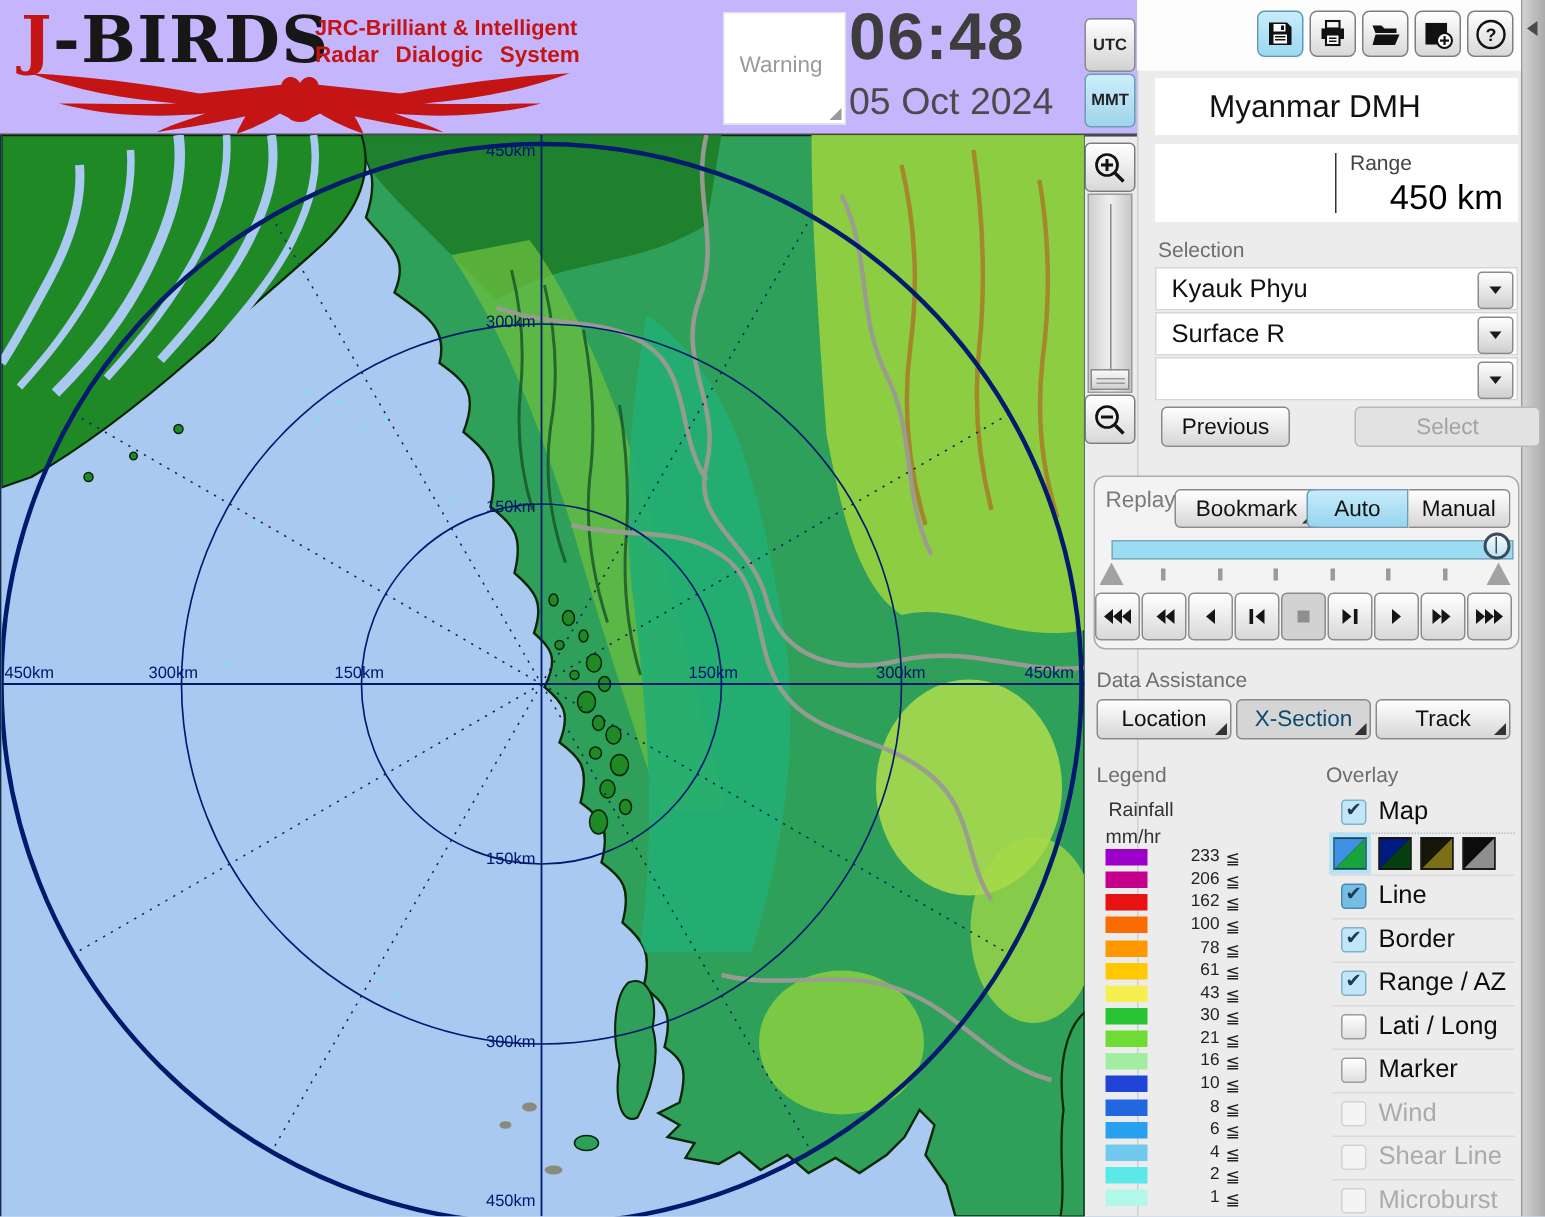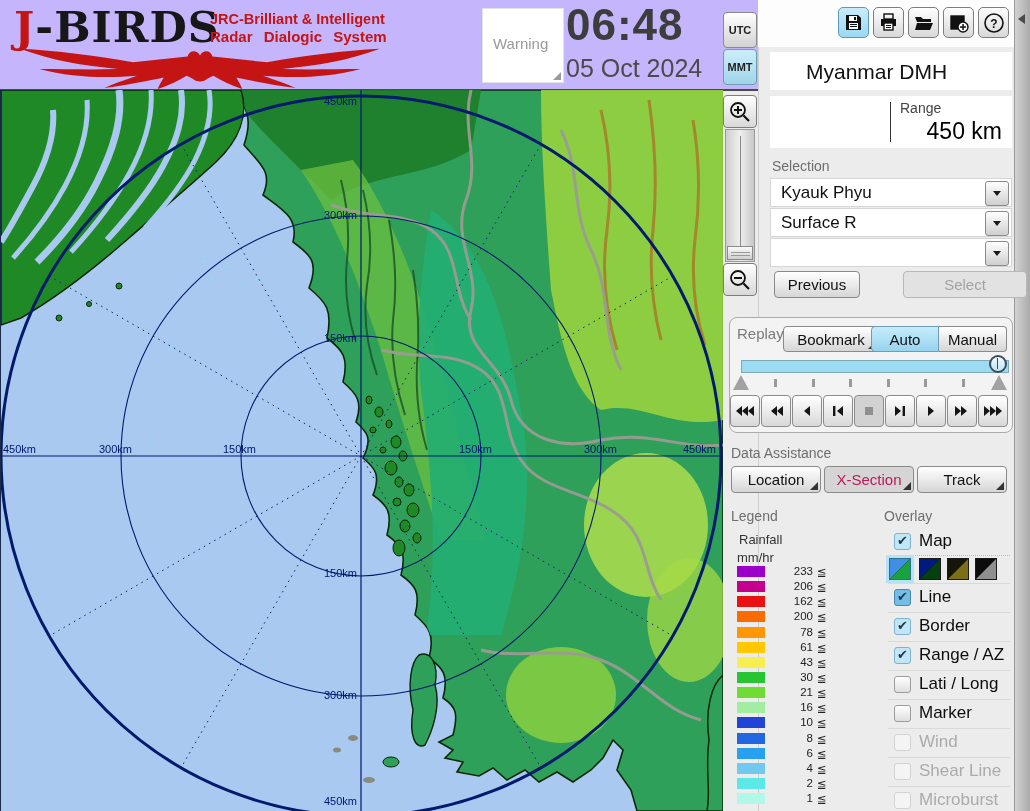--- a/index.html
+++ b/index.html
@@ -40,21 +40,21 @@
   #range-value{position:absolute;right:10px;top:22px;font-size:23px;color:#000;}
   .sect-label{font-size:14px;color:#6e6e6e;}
   .dropdown{left:770px;width:242px;height:29px;background:#fff;border:1px solid #d6d6d6;box-sizing:border-box;}
   .dropdown .val{position:absolute;left:10px;top:4px;font-size:17px;color:#101010;}
   .ddbtn{position:absolute;right:2px;top:2px;width:22px;height:23px;border:1px solid #8a8a8a;border-radius:3px;
          background:linear-gradient(#ffffff,#cfcfcf);display:flex;align-items:center;justify-content:center;}
   .caret{width:0;height:0;border-left:4px solid transparent;border-right:4px solid transparent;border-top:5px solid #1a1a1a;}
   .pbtn{height:27px;border:1px solid #8a8a8a;border-radius:4px;background:linear-gradient(#ffffff,#d6d6d6);
         font-size:15px;color:#111;display:flex;align-items:center;justify-content:center;box-sizing:border-box;}
   .pbtn.disabled{background:#e2e2e2;color:#a3a3a3;border-color:#b8b8b8;}
-  .pbtn.pressed{background:#d5d5d5;color:#be185d;}
+  .pbtn.pressed{background:#d5d5d5;color:#0c4a6e;}
   .pbtn.sel{background:linear-gradient(#c6ecfb,#97d4ee);border-color:#6d9db4;}
   
   #replay-panel{left:729px;top:317px;width:284px;height:116px;background:#f3f3f3;border:1px solid #ababab;border-radius:8px;box-sizing:border-box;}
   #replay-label{position:absolute;left:7px;top:7px;font-size:15px;color:#7a7a7a;}
   #slider-track{position:absolute;left:11px;top:42px;width:268px;height:13px;background:#9cdcf2;border:1px solid #7fa9ba;box-sizing:border-box;}
   #slider-handle{position:absolute;left:259px;top:37px;width:18px;height:18px;border-radius:50%;
                  background:linear-gradient(#f2fbff,#bfe3f2);border:2px solid #3c4c5c;box-sizing:border-box;}
   #slider-handle i{position:absolute;left:6px;top:1px;width:1px;height:11px;background:#3c4c5c;}
   .tick{position:absolute;top:61px;width:3px;height:8px;background:#9a9a9a;}
   .rtri{position:absolute;top:57px;width:0;height:0;border-left:8px solid transparent;border-right:8px solid transparent;border-bottom:15px solid #a2a2a2;}
@@ -323,21 +323,21 @@
     <span class="lval">206</span>
     <span class="lsfx">≦</span>
   </div>
 <div class="lrow" style="top:596px">
     <i class="lsw" style="background: rgb(232, 18, 18);"></i>
     <span class="lval">162</span>
     <span class="lsfx">≦</span>
   </div>
 <div class="lrow" style="top:611px">
     <i class="lsw" style="background: rgb(251, 107, 0);"></i>
-    <span class="lval">200</span>
+    <span class="lval">100</span>
     <span class="lsfx">≦</span>
   </div>
 <div class="lrow" style="top:627px">
     <i class="lsw" style="background: rgb(255, 152, 0);"></i>
     <span class="lval">78</span>
     <span class="lsfx">≦</span>
   </div>
 <div class="lrow" style="top:642px">
     <i class="lsw" style="background: rgb(255, 200, 0);"></i>
     <span class="lval">61</span>

